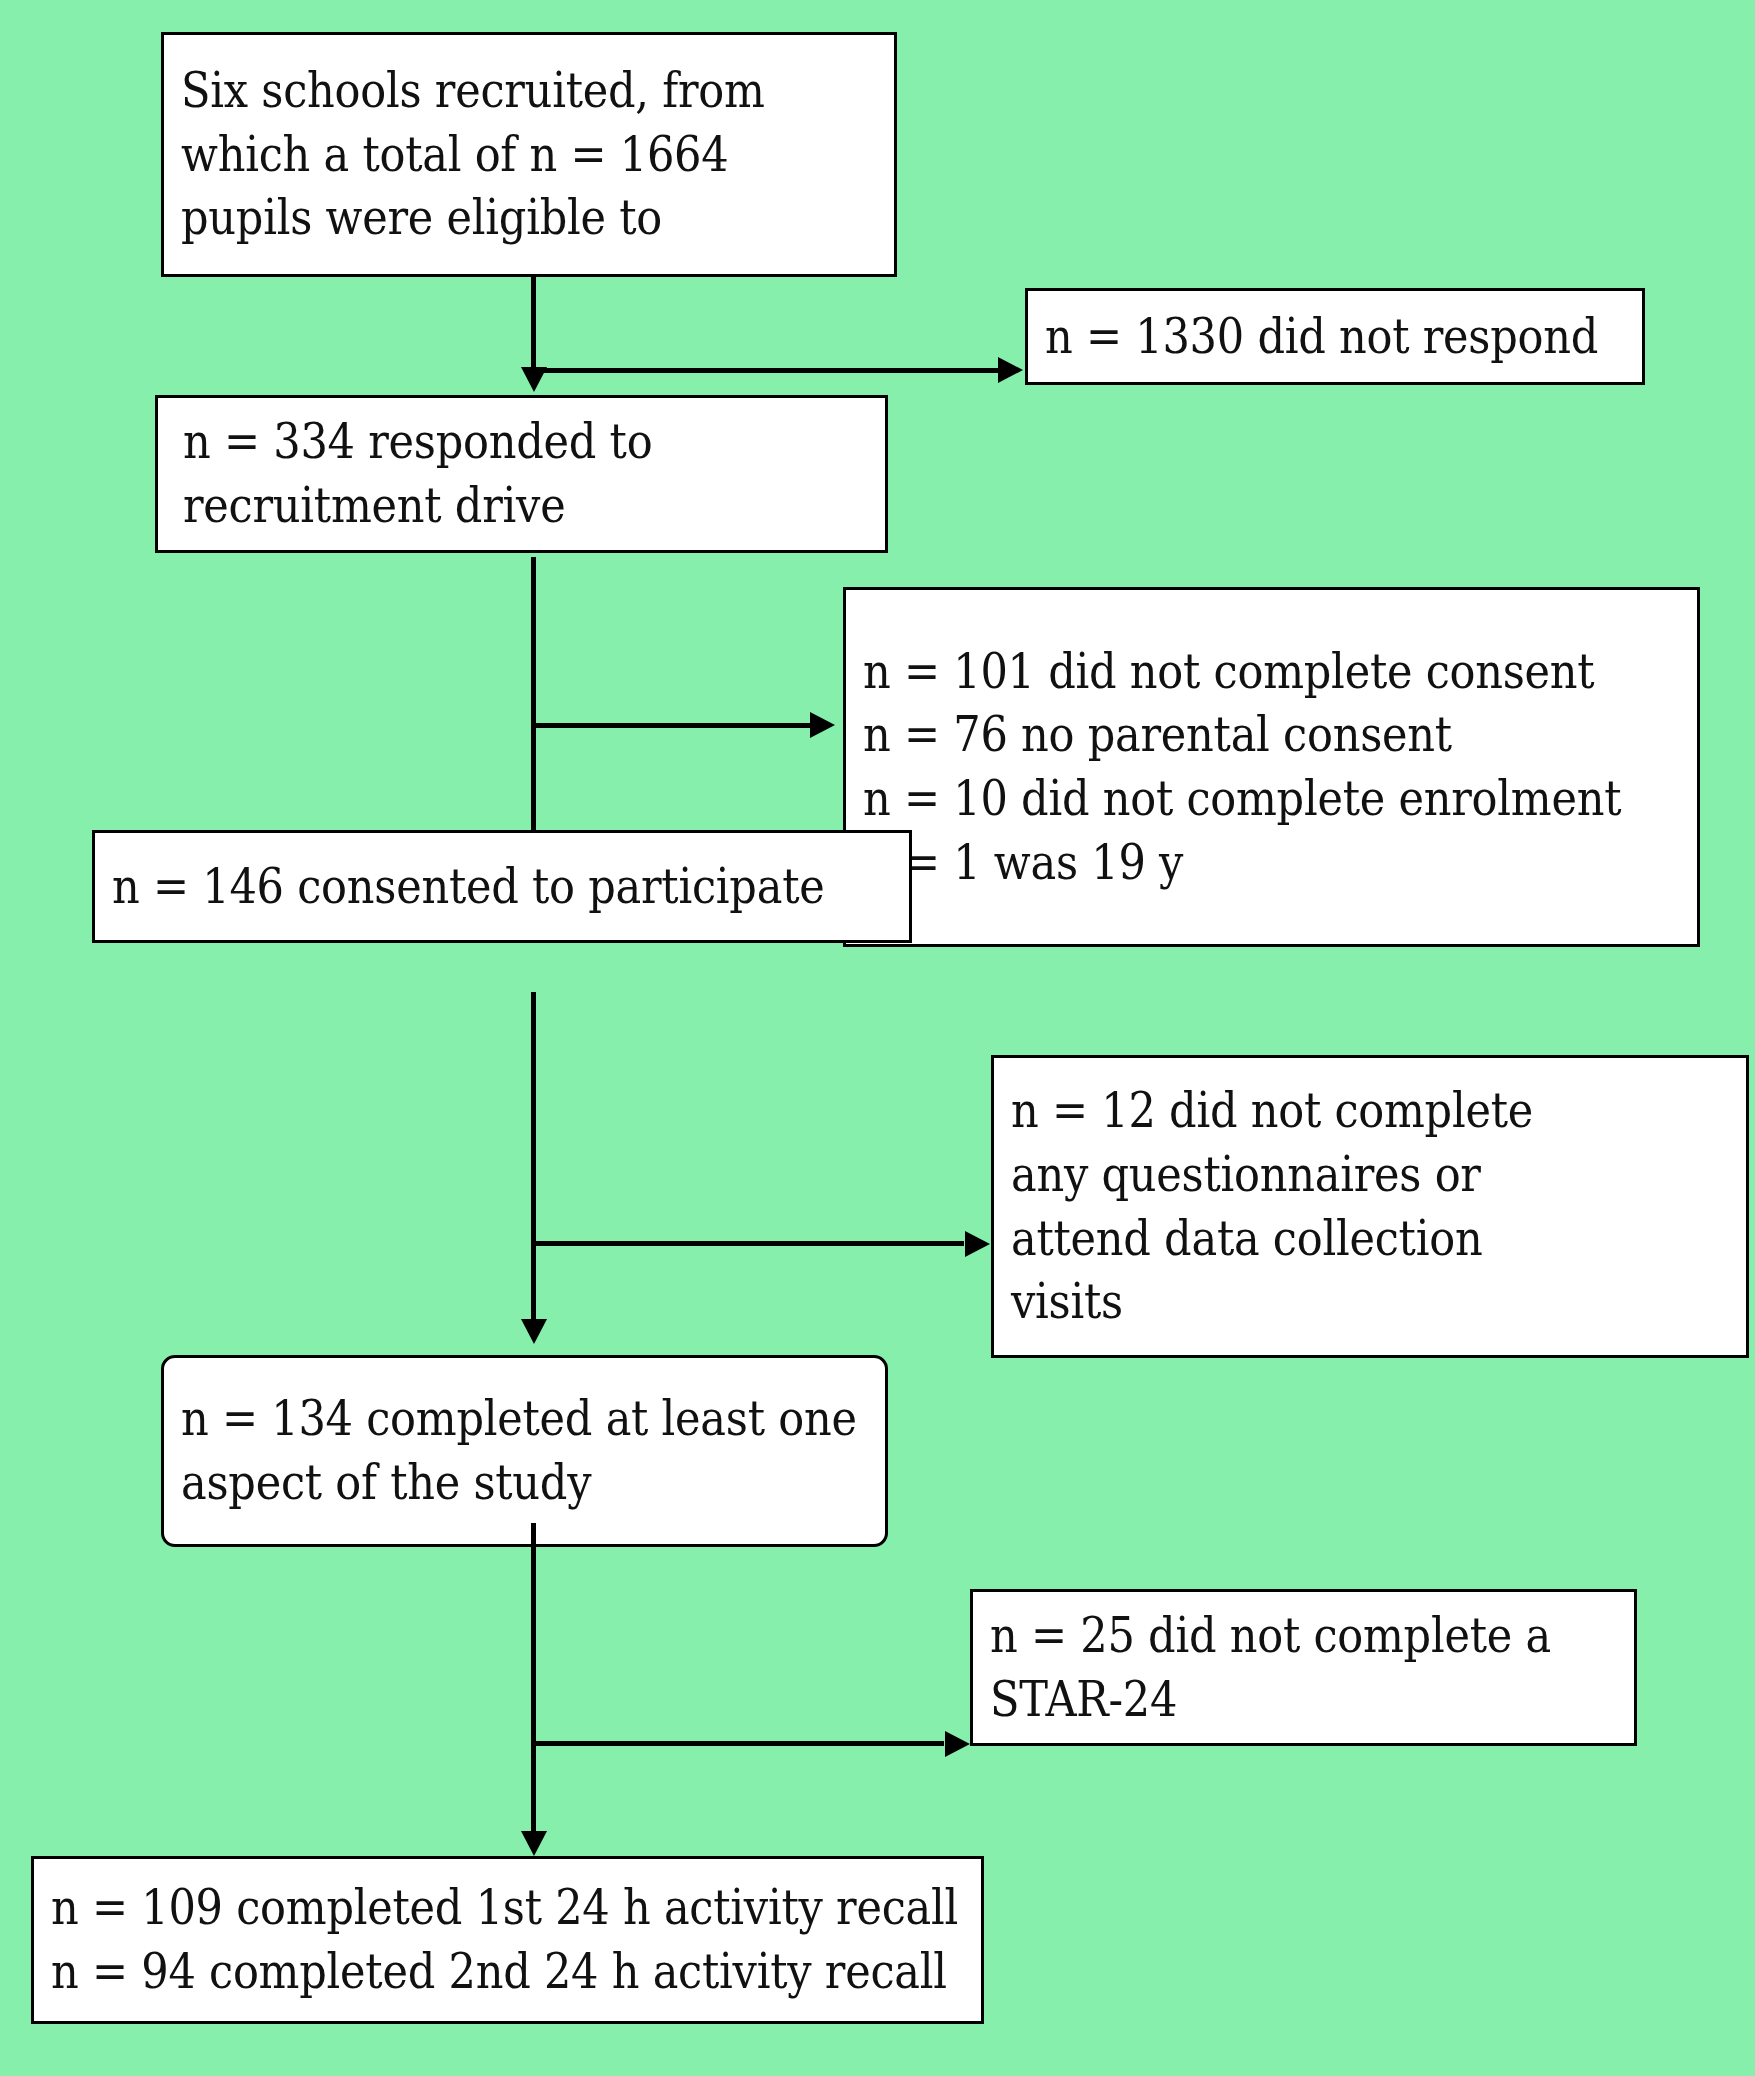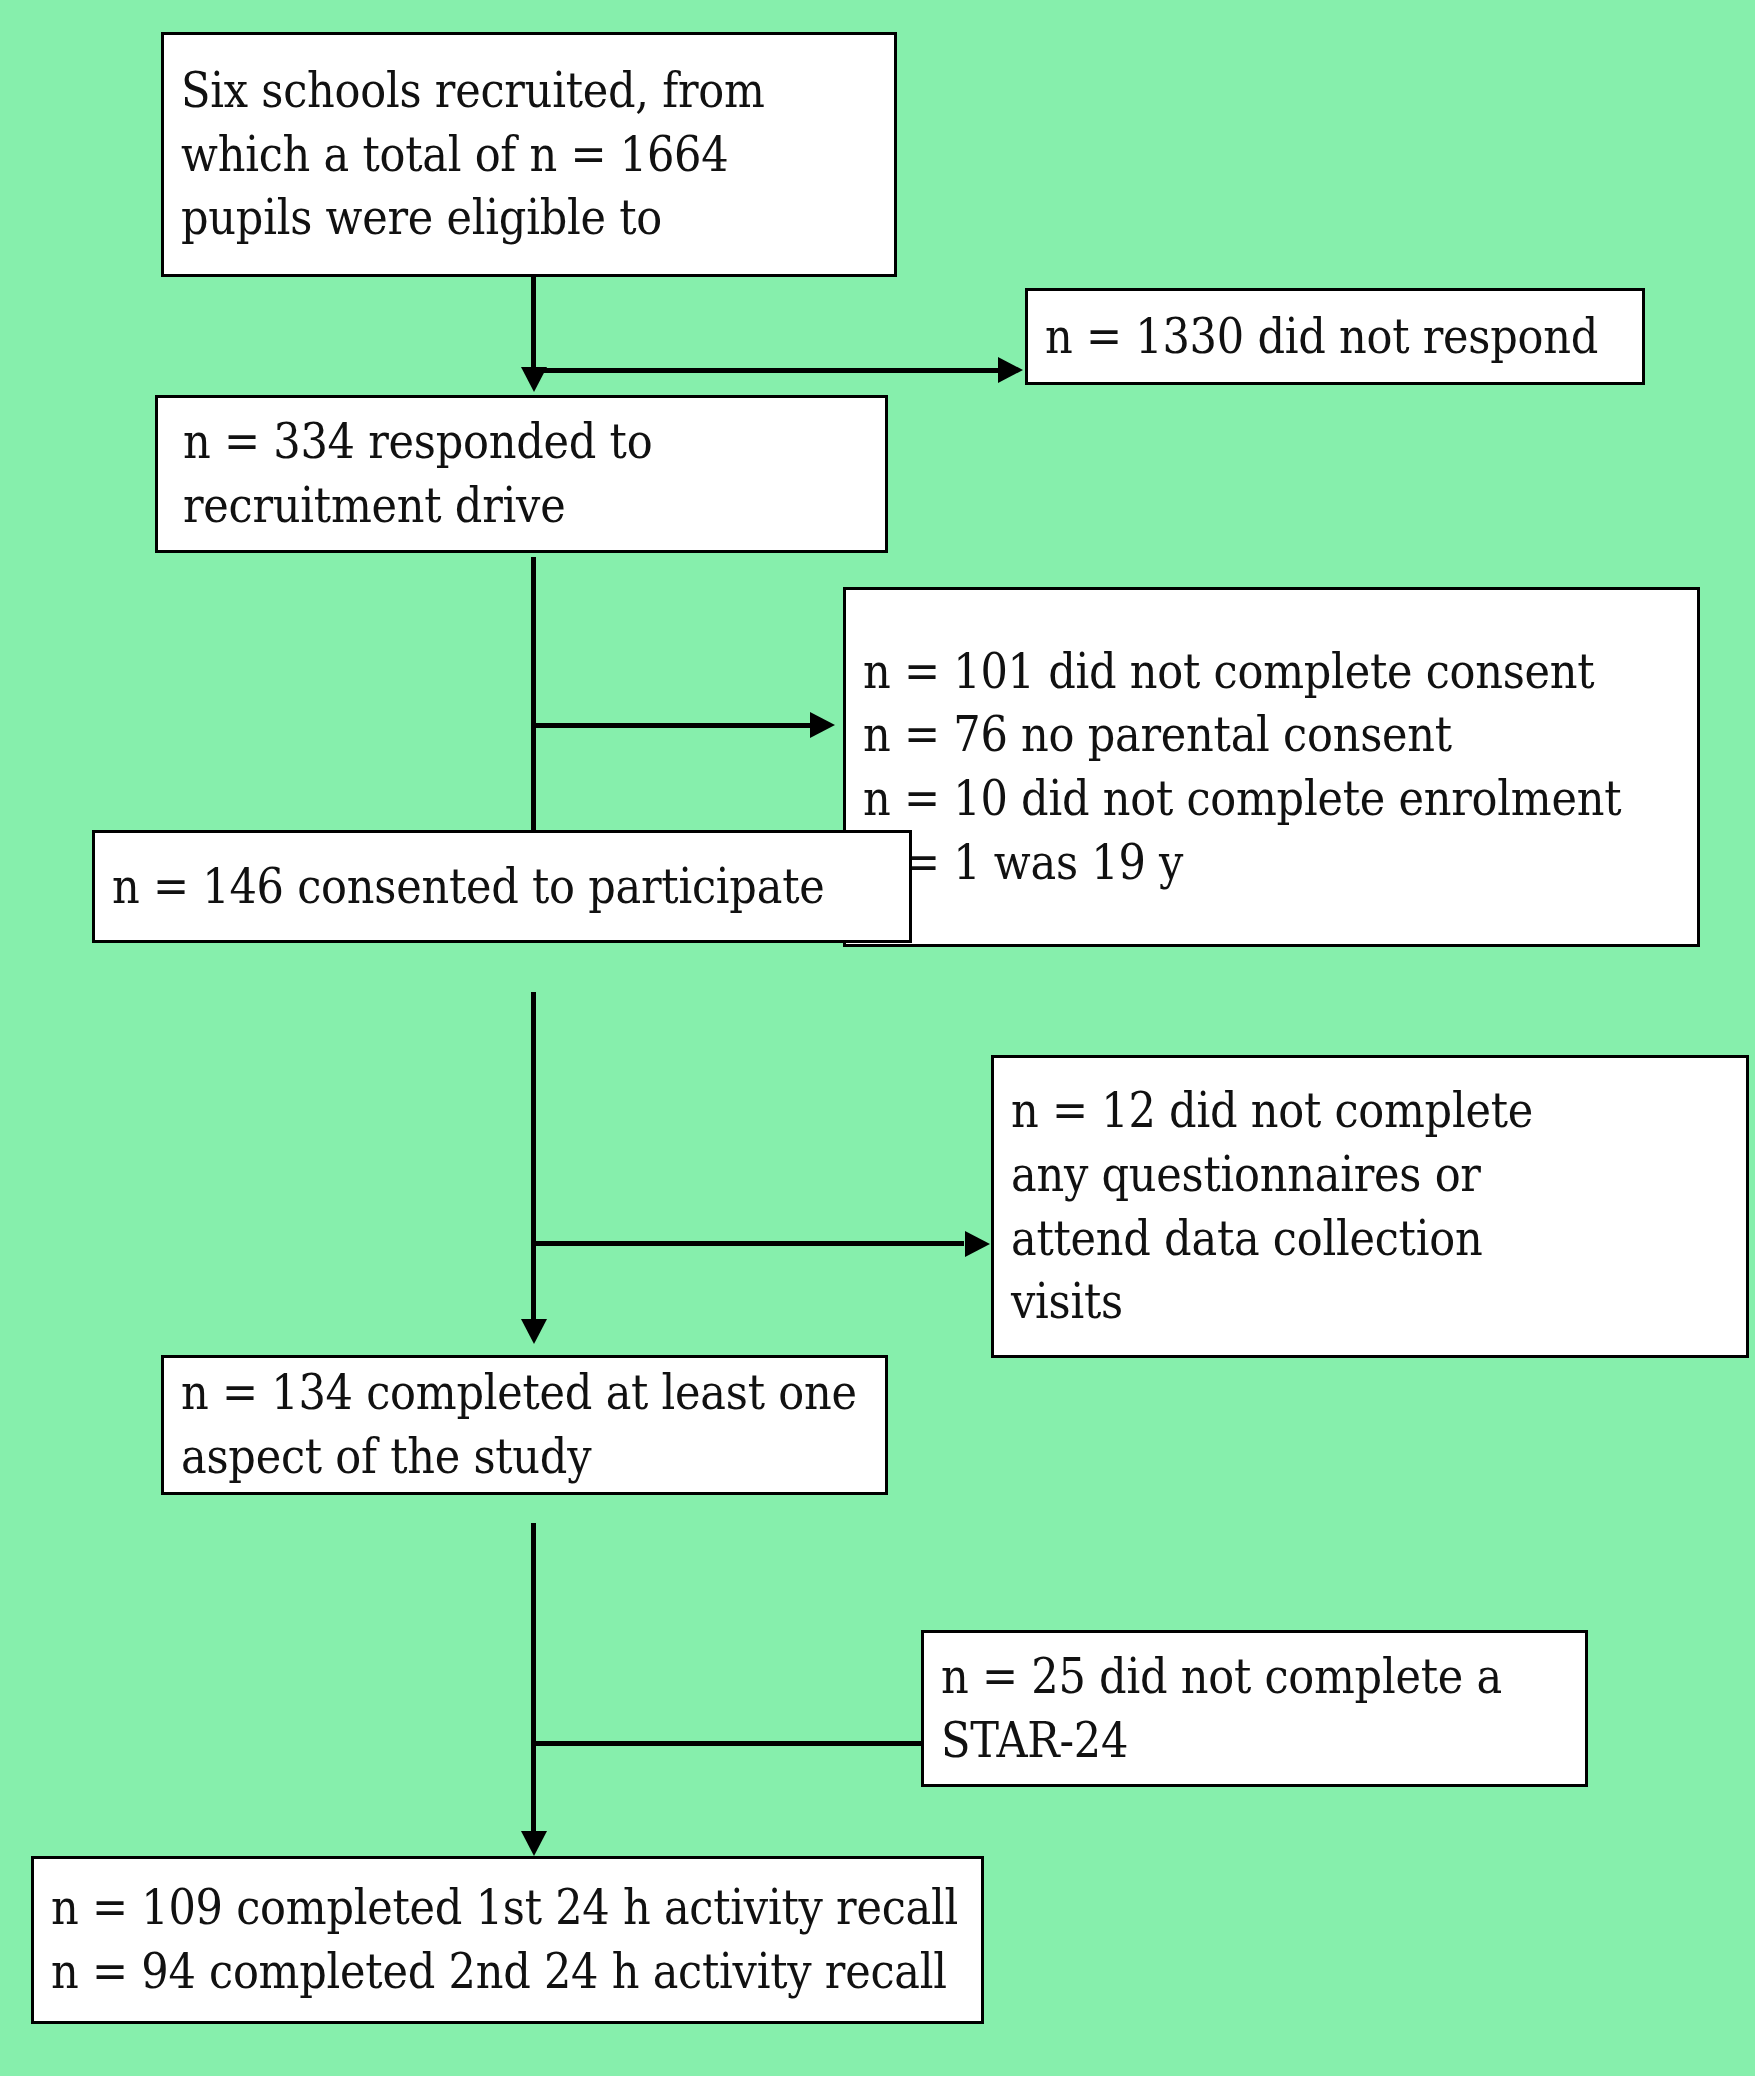--- a/index.html
+++ b/index.html
@@ -123,33 +123,33 @@
 
   <div class="node" style="left:991px; top:1055px; width:758px; height:303px;">
     <div class="lines">
       <div class="line">n = 12 did not complete</div>
       <div class="line">any questionnaires or</div>
       <div class="line">attend data collection</div>
       <div class="line">visits</div>
     </div>
   </div>
 
-  <div class="node" style="left:161px; top:1355px; width:727px; height:140px;">
+  <div class="node" style="left:161px; top:1355px; width:727px; height:192px;border-radius:14px;">
     <div class="lines">
       <div class="line">n = 134 completed at least one</div>
       <div class="line">aspect of the study</div>
     </div>
   </div>
 
   <div class="vline" style="left:531px; top:1523px; height:327px;"></div>
   <div class="hline" style="left:531px; top:1741px; width:413px;"></div>
   <div class="arrow-right" style="left:945px; top:1731px;"></div>
   <div class="arrow-down" style="left:521px; top:1831px;"></div>
 
-  <div class="node" style="left:921px; top:1589px; width:667px; height:157px;margin-top:41px;">
+  <div class="node" style="left:970px; top:1589px; width:667px; height:157px;">
     <div class="lines">
       <div class="line">n = 25 did not complete a</div>
       <div class="line">STAR-24</div>
     </div>
   </div>
 
   <div class="node" style="left:31px; top:1856px; width:953px; height:168px;">
     <div class="lines">
       <div class="line">n = 109 completed 1st 24 h activity recall</div>
       <div class="line">n = 94 completed 2nd 24 h activity recall</div>

